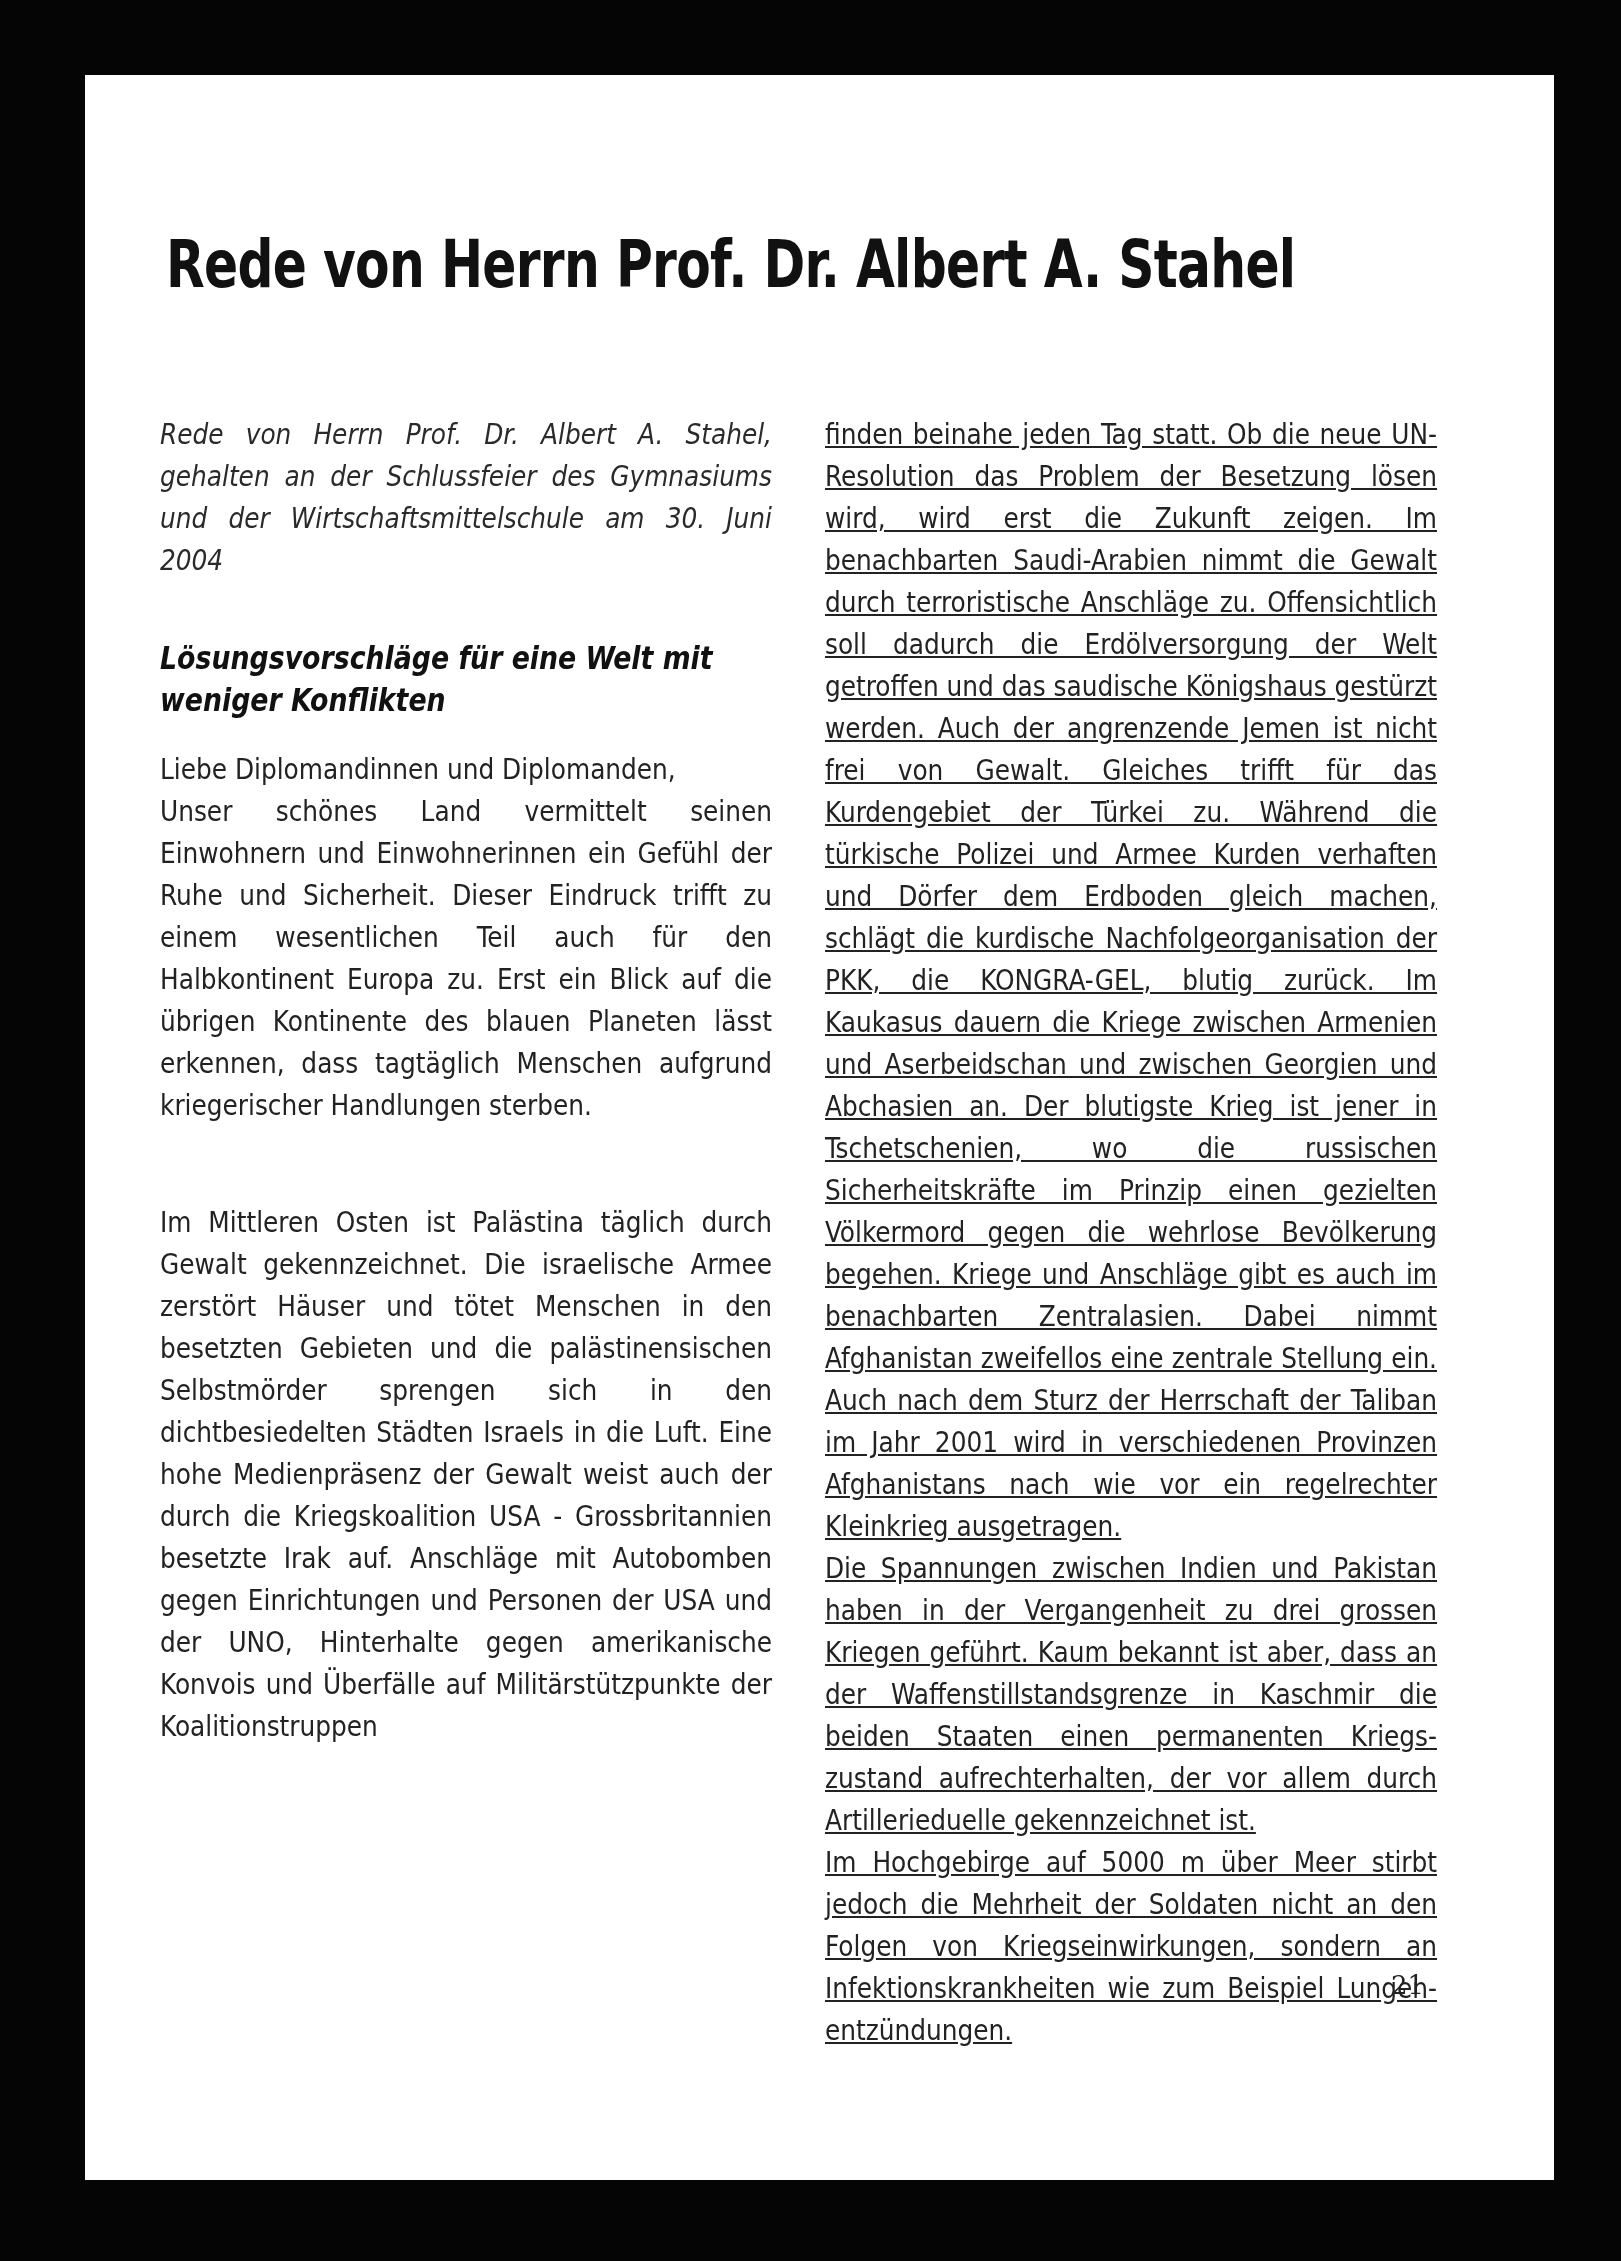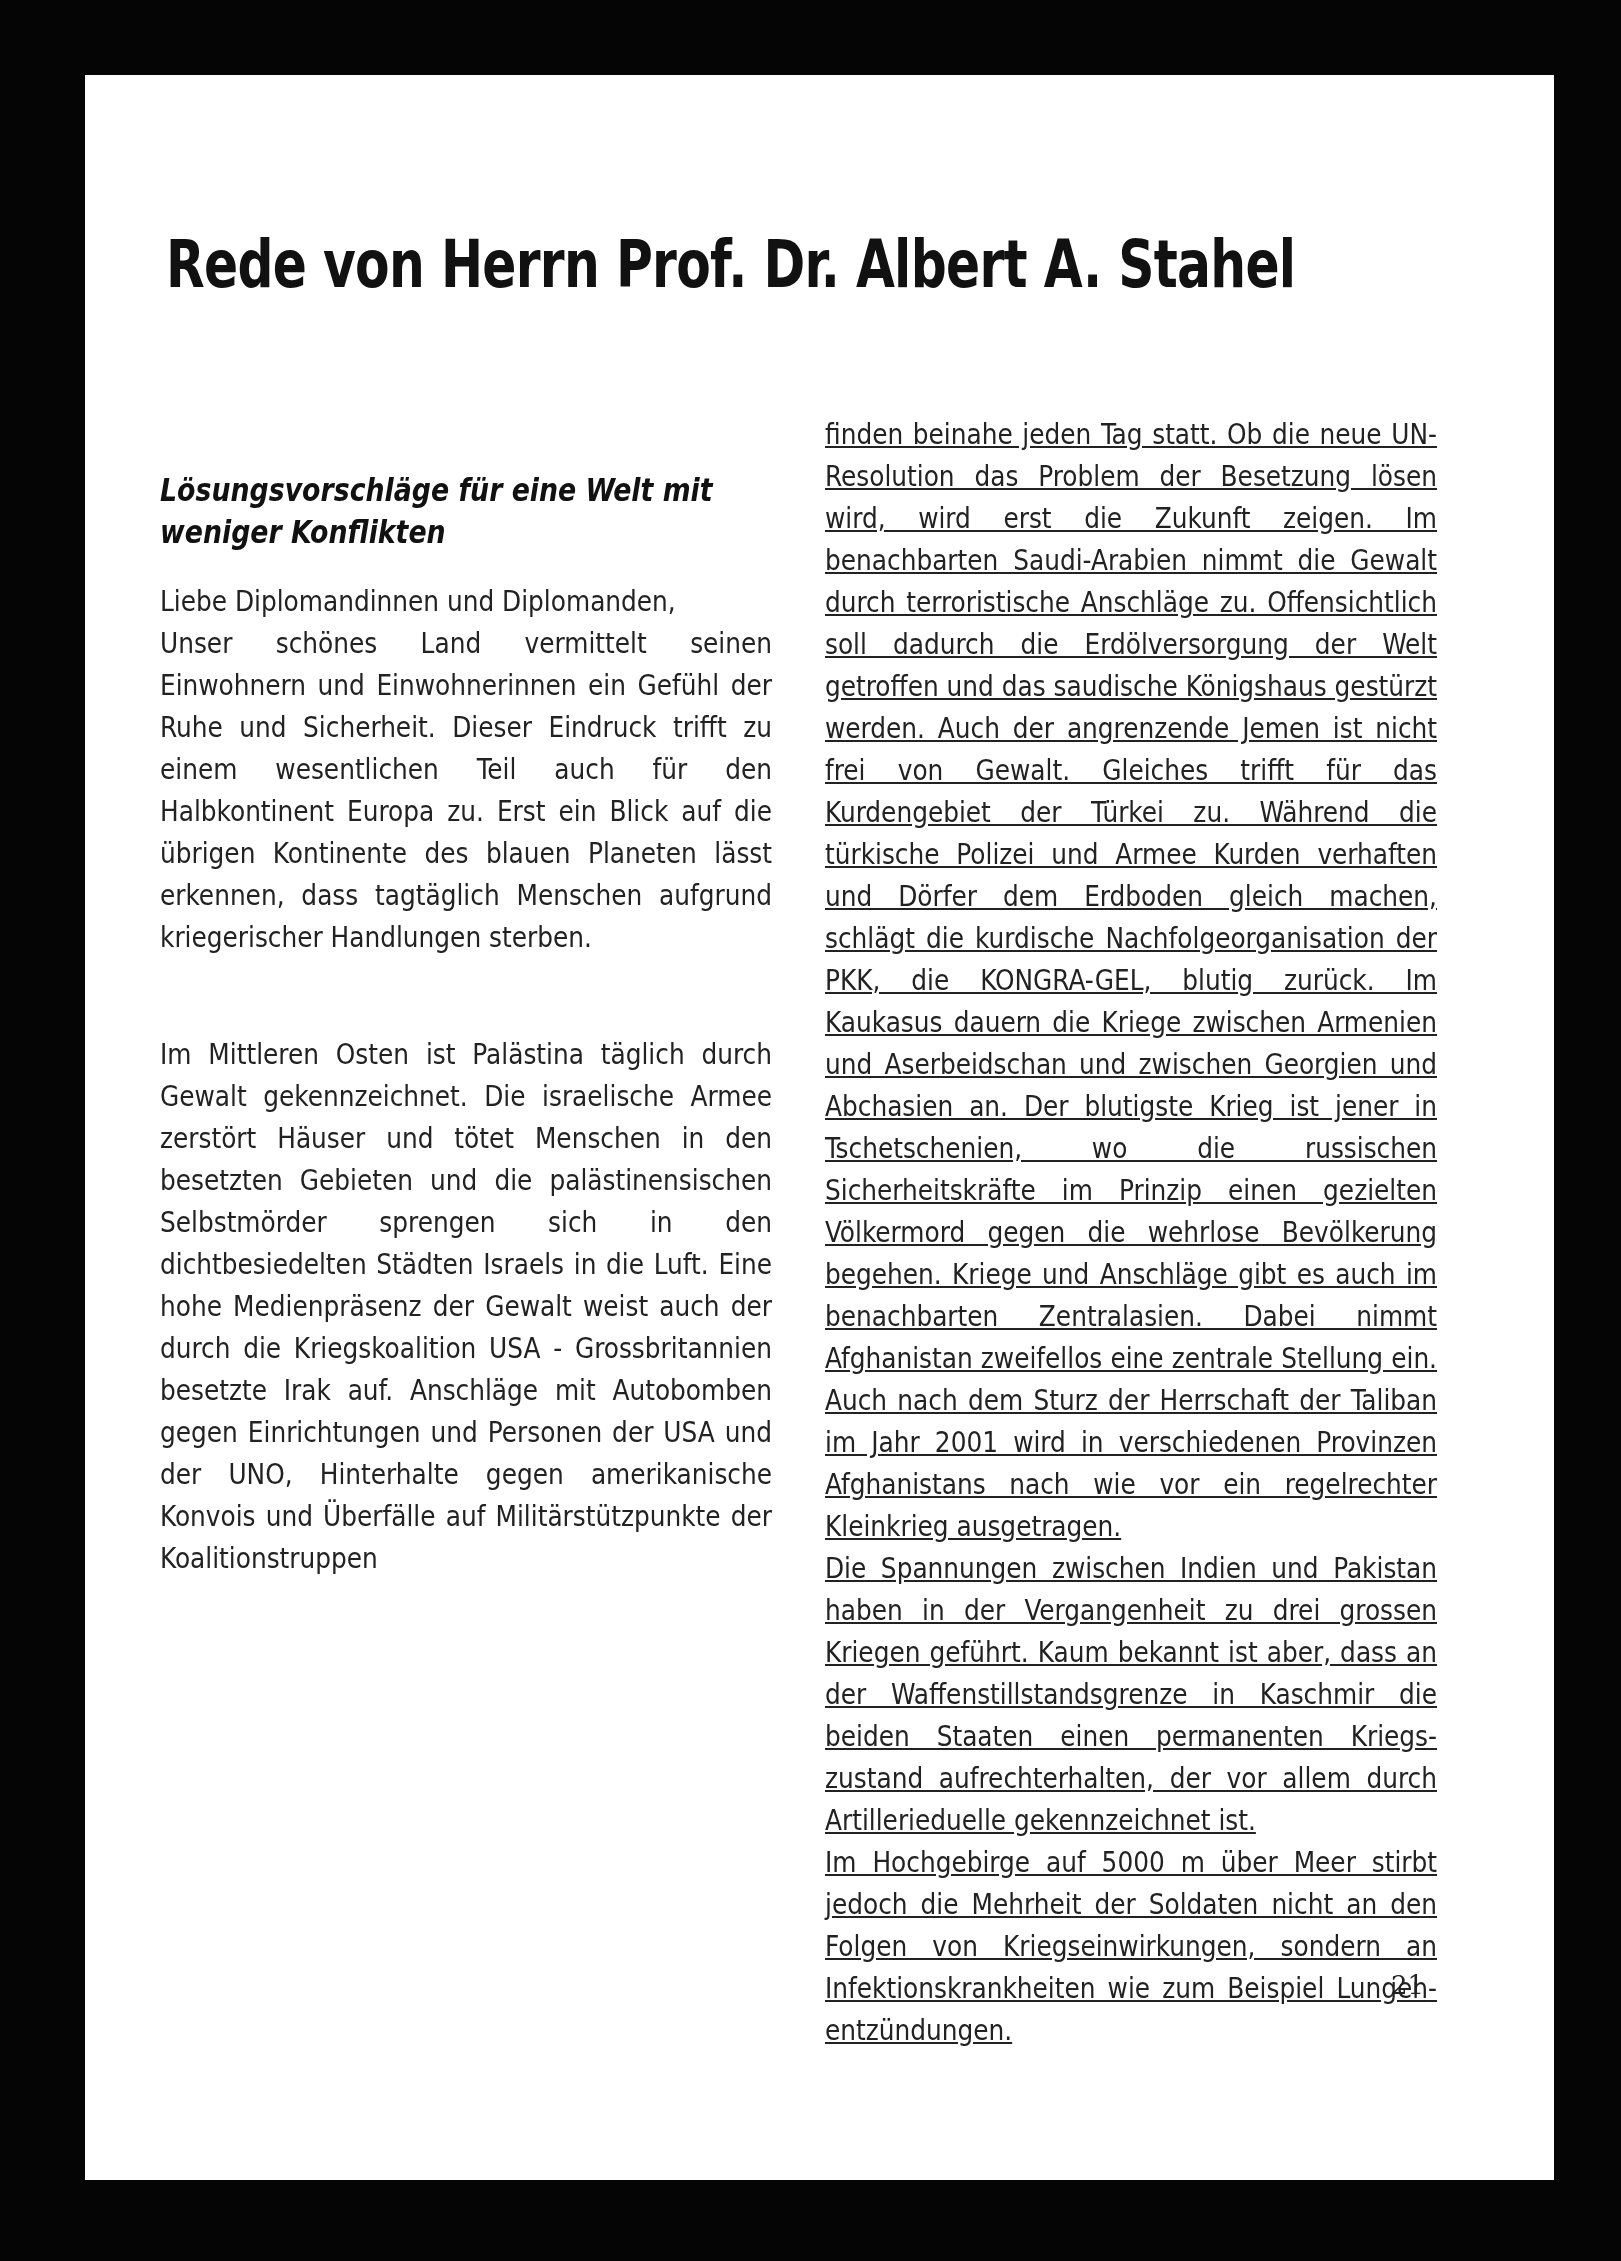--- a/index.html
+++ b/index.html
@@ -75,20 +75,21 @@
   }
   .last-line { text-align-last: left; }
 </style>
 </head>
 <body>
 
 <div class="page">
   <h1 class="title">Rede von Herrn Prof. Dr. Albert A. Stahel</h1>
 
   <div class="col col-left">
+    <p class="intro last-line">Rede von Herrn Prof. Dr. Albert A. Stahel, gehalten an der Schlussfeier des Gymnasiums und der Wirtschaftsmittelschule am 30. Juni 2004</p>
     <h2 class="subtitle">Lösungsvorschläge für eine Welt mit weniger Konflikten</h2>
     <p class="last-line">Liebe Diplomandinnen und Diplomanden,</p>
     <p class="last-line">Unser schönes Land vermittelt seinen Einwohnern und Einwohnerinnen ein Gefühl der Ruhe und Sicherheit. Dieser Eindruck trifft zu einem wesentlichen Teil auch für den Halbkontinent Europa zu. Erst ein Blick auf die übrigen Kontinente des blauen Planeten lässt erkennen, dass tagtäglich Menschen auf­grund kriegerischer Handlungen sterben.</p>
     <div class="spacer"></div>
     <p style="text-align-last: justify;">Im Mittleren Osten ist Palästina täglich durch Gewalt gekennzeichnet. Die israelische Armee zerstört Häuser und tötet Menschen in den besetzten Gebieten und die palästinensi­schen Selbstmörder sprengen sich in den dichtbesiedelten Städten Israels in die Luft. Eine hohe Medienpräsenz der Gewalt weist auch der durch die Kriegskoalition USA - Grossbritannien besetzte Irak auf. Anschläge mit Autobomben gegen Einrichtungen und Personen der USA und der UNO, Hinterhalte gegen amerikanische Konvois und Überfälle auf Militärstützpunkte der Koalitionstruppen</p>
   </div>
 
   <div class="col col-right">
     <p class="last-line">finden beinahe jeden Tag statt. Ob die neue UN-Resolution das Problem der Besetzung lösen wird, wird erst die Zukunft zeigen. Im benachbarten Saudi-Arabien nimmt die Gewalt durch terroristische Anschläge zu. Offensichtlich soll dadurch die Erdölver­sorgung der Welt getroffen und das saudische Königshaus gestürzt werden. Auch der an­grenzende Jemen ist nicht frei von Gewalt. Gleiches trifft für das Kurdengebiet der Türkei zu. Während die türkische Polizei und Armee Kurden verhaften und Dörfer dem Erdboden gleich machen, schlägt die kurdische Nach­folgeorganisation der PKK, die KONGRA-GEL, blutig zurück. Im Kaukasus dauern die Kriege zwischen Armenien und Aserbeid­schan und zwischen Georgien und Abchasien an. Der blutigste Krieg ist jener in Tschet­schenien, wo die russischen Sicherheitskräfte im Prinzip einen gezielten Völkermord gegen die wehrlose Bevölkerung begehen. Kriege und Anschläge gibt es auch im benachbarten Zentralasien. Dabei nimmt Afghanistan zwei­fellos eine zentrale Stellung ein. Auch nach dem Sturz der Herrschaft der Taliban im Jahr 2001 wird in verschiedenen Provinzen Afghanistans nach wie vor ein regelrechter Kleinkrieg ausgetragen.</p>
     <p class="last-line">Die Spannungen zwischen Indien und Pakistan haben in der Vergangenheit zu drei grossen Kriegen geführt. Kaum bekannt ist aber, dass an der Waffenstillstandsgrenze in Kaschmir die beiden Staaten einen permanenten Kriegs­zustand aufrechterhalten, der vor allem durch Artillerieduelle gekennzeichnet ist.</p>

